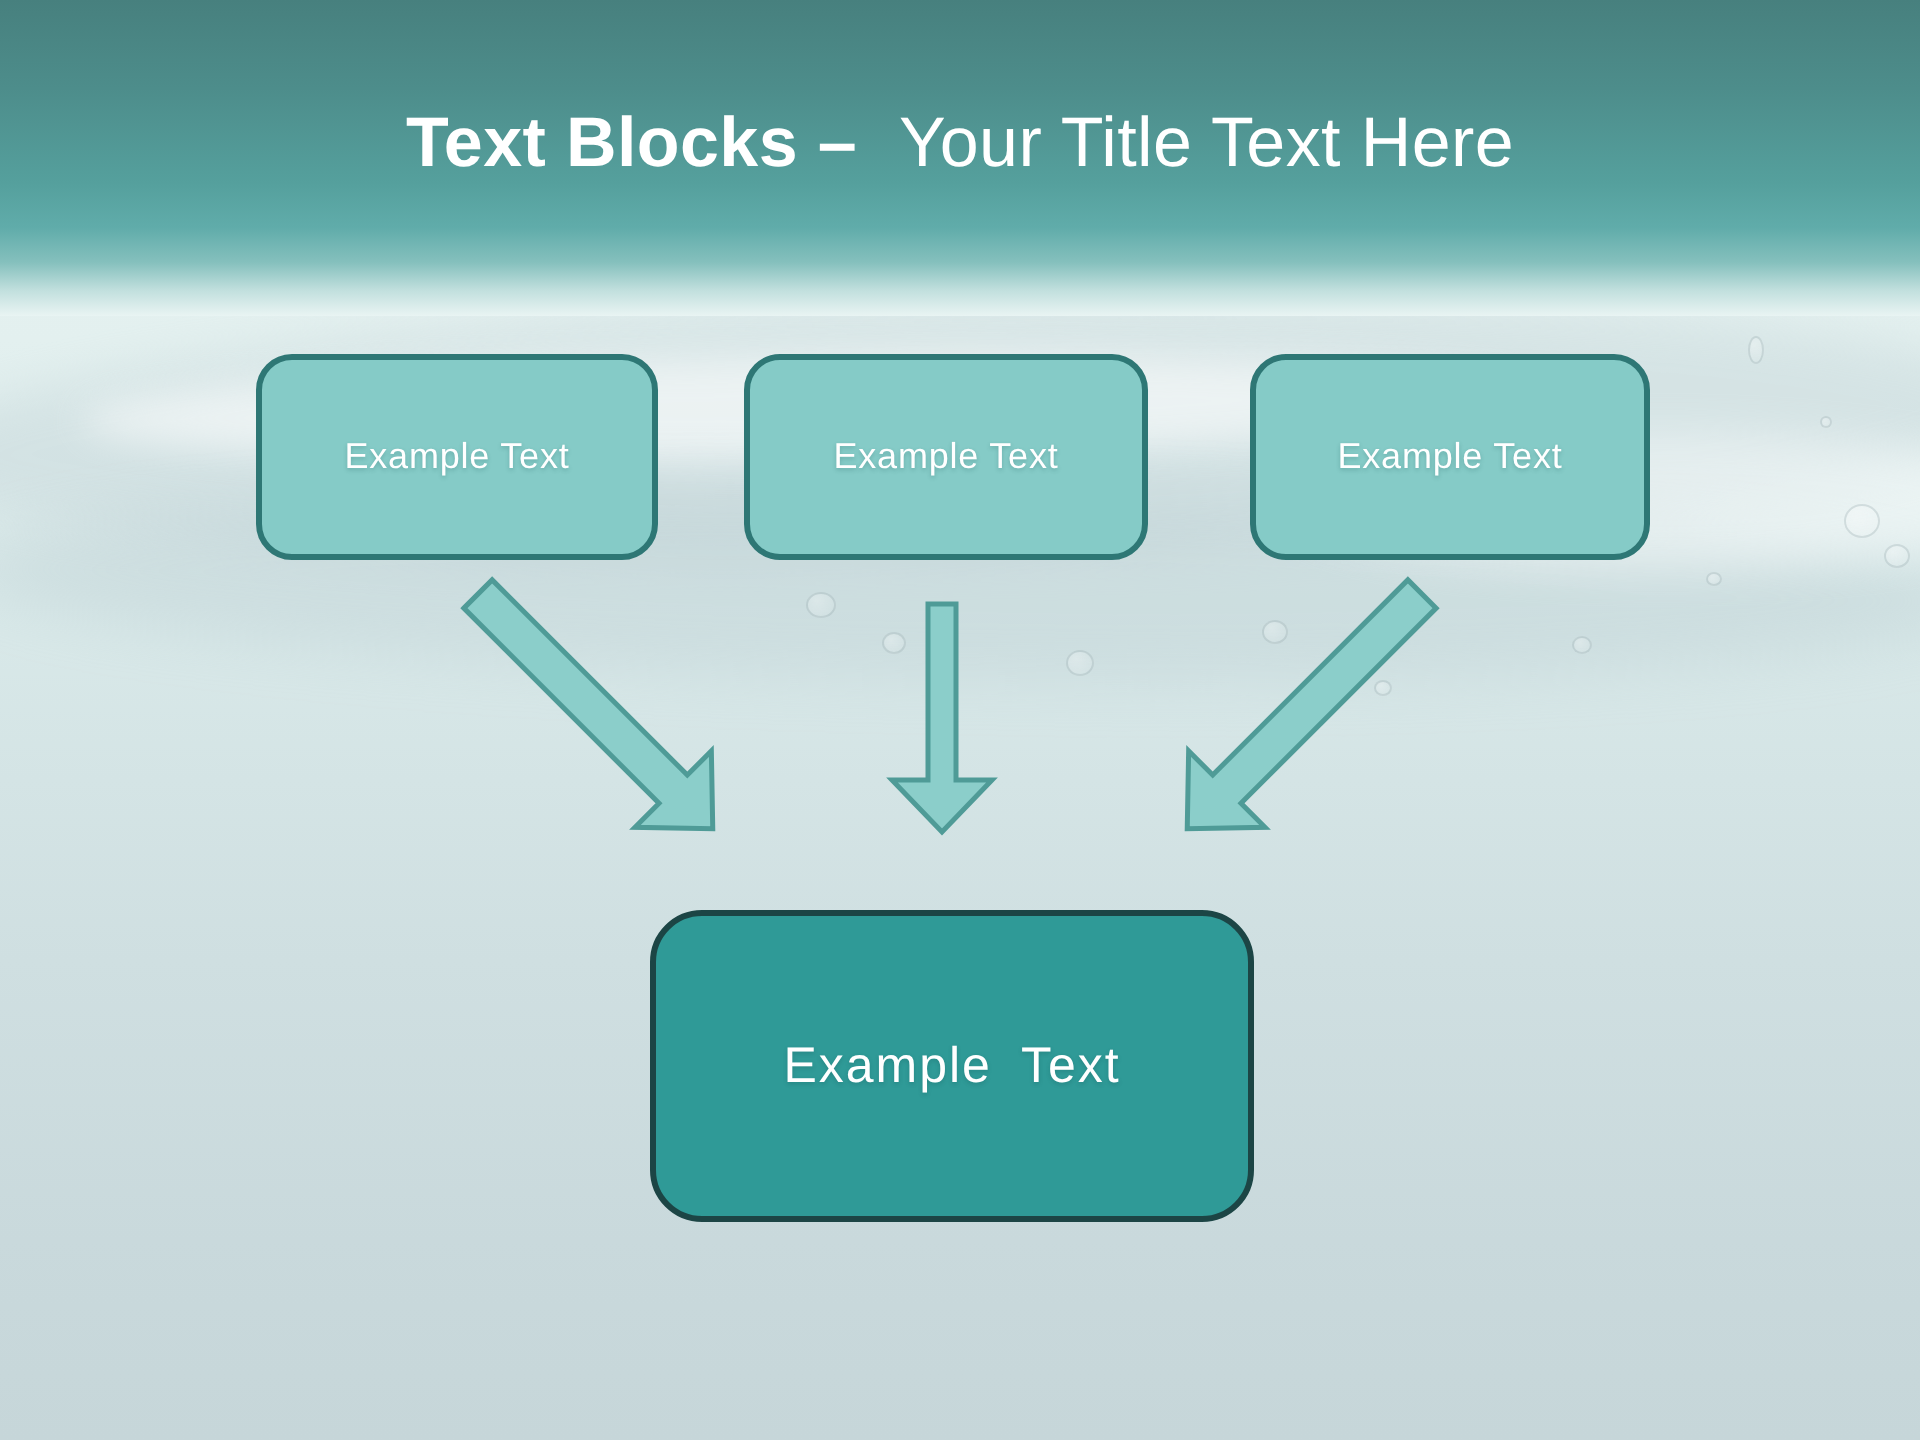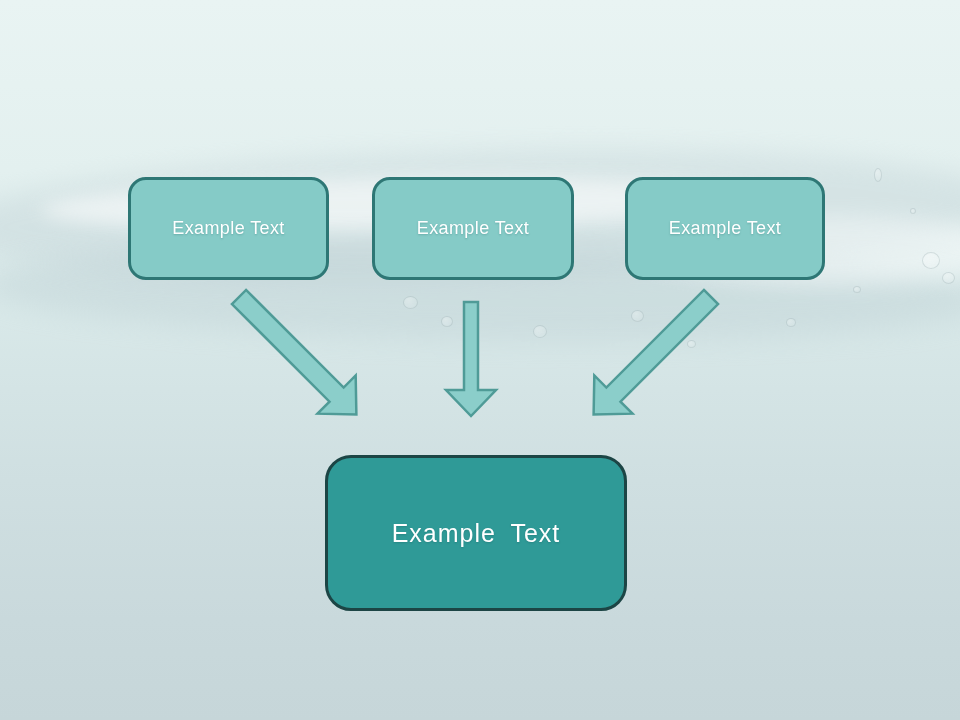--- a/index.html
+++ b/index.html
@@ -101,20 +101,26 @@
     <div class="tex bubble" style="left:631px; top:310px; width:13px; height:12px;"></div>
     <div class="tex bubble" style="left:687px; top:340px; width:9px; height:8px;"></div>
     <div class="tex bubble" style="left:786px; top:318px; width:10px; height:9px;"></div>
     <div class="tex bubble" style="left:922px; top:252px; width:18px; height:17px;"></div>
     <div class="tex bubble" style="left:942px; top:272px; width:13px; height:12px;"></div>
     <div class="tex bubble" style="left:853px; top:286px; width:8px; height:7px;"></div>
     <div class="tex bubble" style="left:874px; top:168px; width:8px; height:14px;"></div>
     <div class="tex bubble" style="left:910px; top:208px; width:6px; height:6px;"></div>
   </div>
 
+  <div class="header">
+    <div class="title">
+      <span class="t-bold">Text Blocks –</span>
+      <span class="t-rest">Your Title Text Here</span>
+    </div>
+  </div>
 
   <svg class="arrows" width="960" height="720" viewBox="0 0 960 720">
     <polygon points="-10,0 10,0 10,138 27,138 0,166 -27,138 -10,138" transform="translate(239,297) rotate(-45)" fill="#8bceca" stroke="#4f9b97" stroke-width="2.5"></polygon>
     <polygon points="-7,0 7,0 7,88 25,88 0,114 -25,88 -7,88" transform="translate(471,302)" fill="#8bceca" stroke="#4f9b97" stroke-width="2.5"></polygon>
     <polygon points="-10,0 10,0 10,138 27,138 0,166 -27,138 -10,138" transform="translate(711,297) rotate(45)" fill="#8bceca" stroke="#4f9b97" stroke-width="2.5"></polygon>
   </svg>
 
   <div class="block block-1">
     <span>Example Text</span>
   </div>

